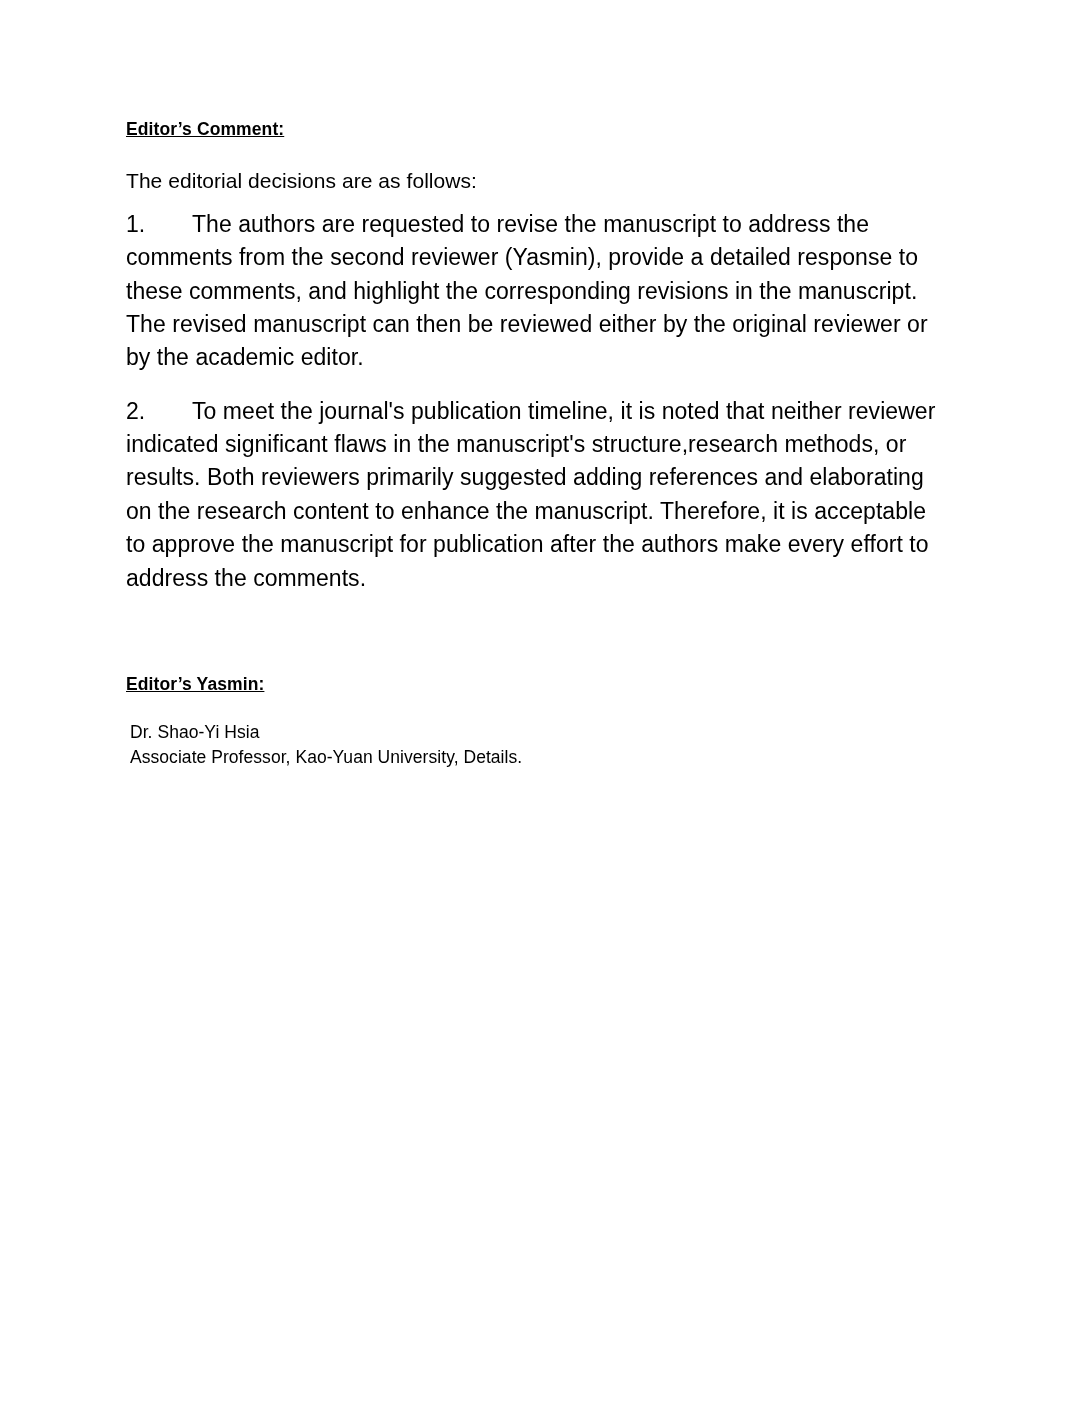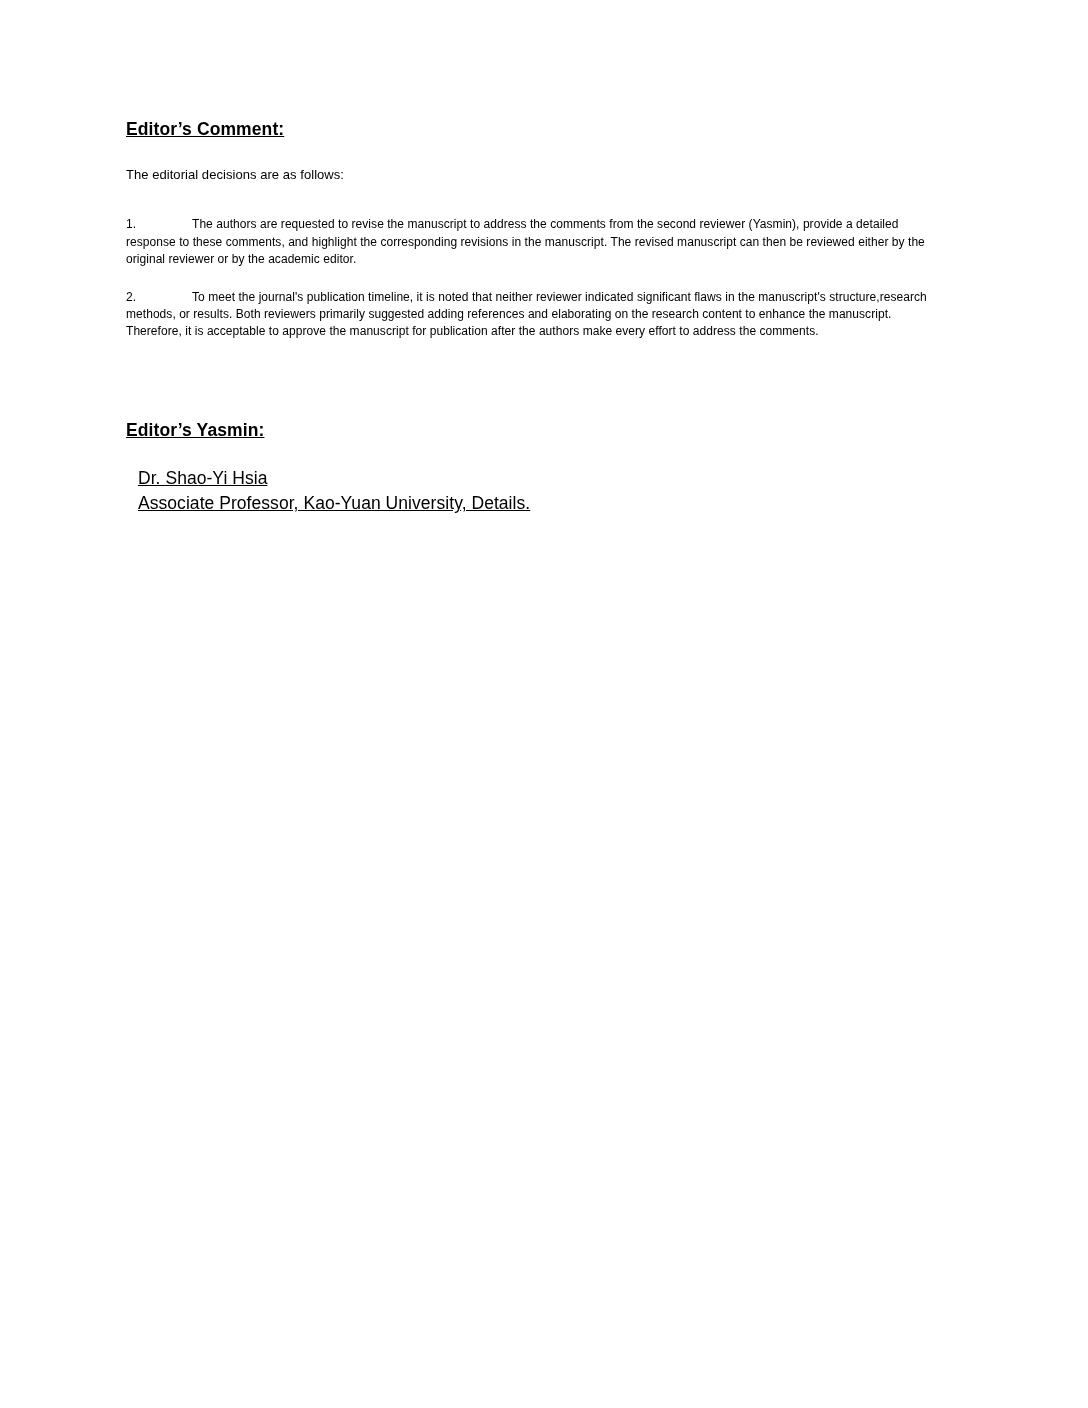--- a/index.html
+++ b/index.html
@@ -31,45 +31,44 @@
   }
   .heading {
     font-size: 17.5px;
     font-weight: bold;
     text-decoration: underline;
     line-height: 1.35;
     margin: 0 0 24px 0;
     letter-spacing: 0.1px;
   }
   .para {
-    font-size: 13px;
+    font-size: 21px;
     line-height: 1.45;
-    margin: 0 0 32px 0;
+    margin: 0 0 12px 0;
     text-align: left;
     letter-spacing: 0.05px;
   }
   .numbered {
-    font-size: 12px;
+    font-size: 23px;
     line-height: 1.45;
     margin: 0 0 20px 0;
     letter-spacing: 0.05px;
   }
   .numbered .num {
     display: inline-block;
     width: 66px;
   }
   .spacer-lg {
     height: 58px;
   }
   .details-block {
     font-size: 17.5px;
     line-height: 1.42;
-    margin: 12px;
+    margin: 4px;
     letter-spacing: 0.05px;
-    text-decoration: underline;
   }
   .details-block div {
     white-space: nowrap;
   }
 </style>
 </head>
 <body>
 
 <div class="page">
   <div class="content">

